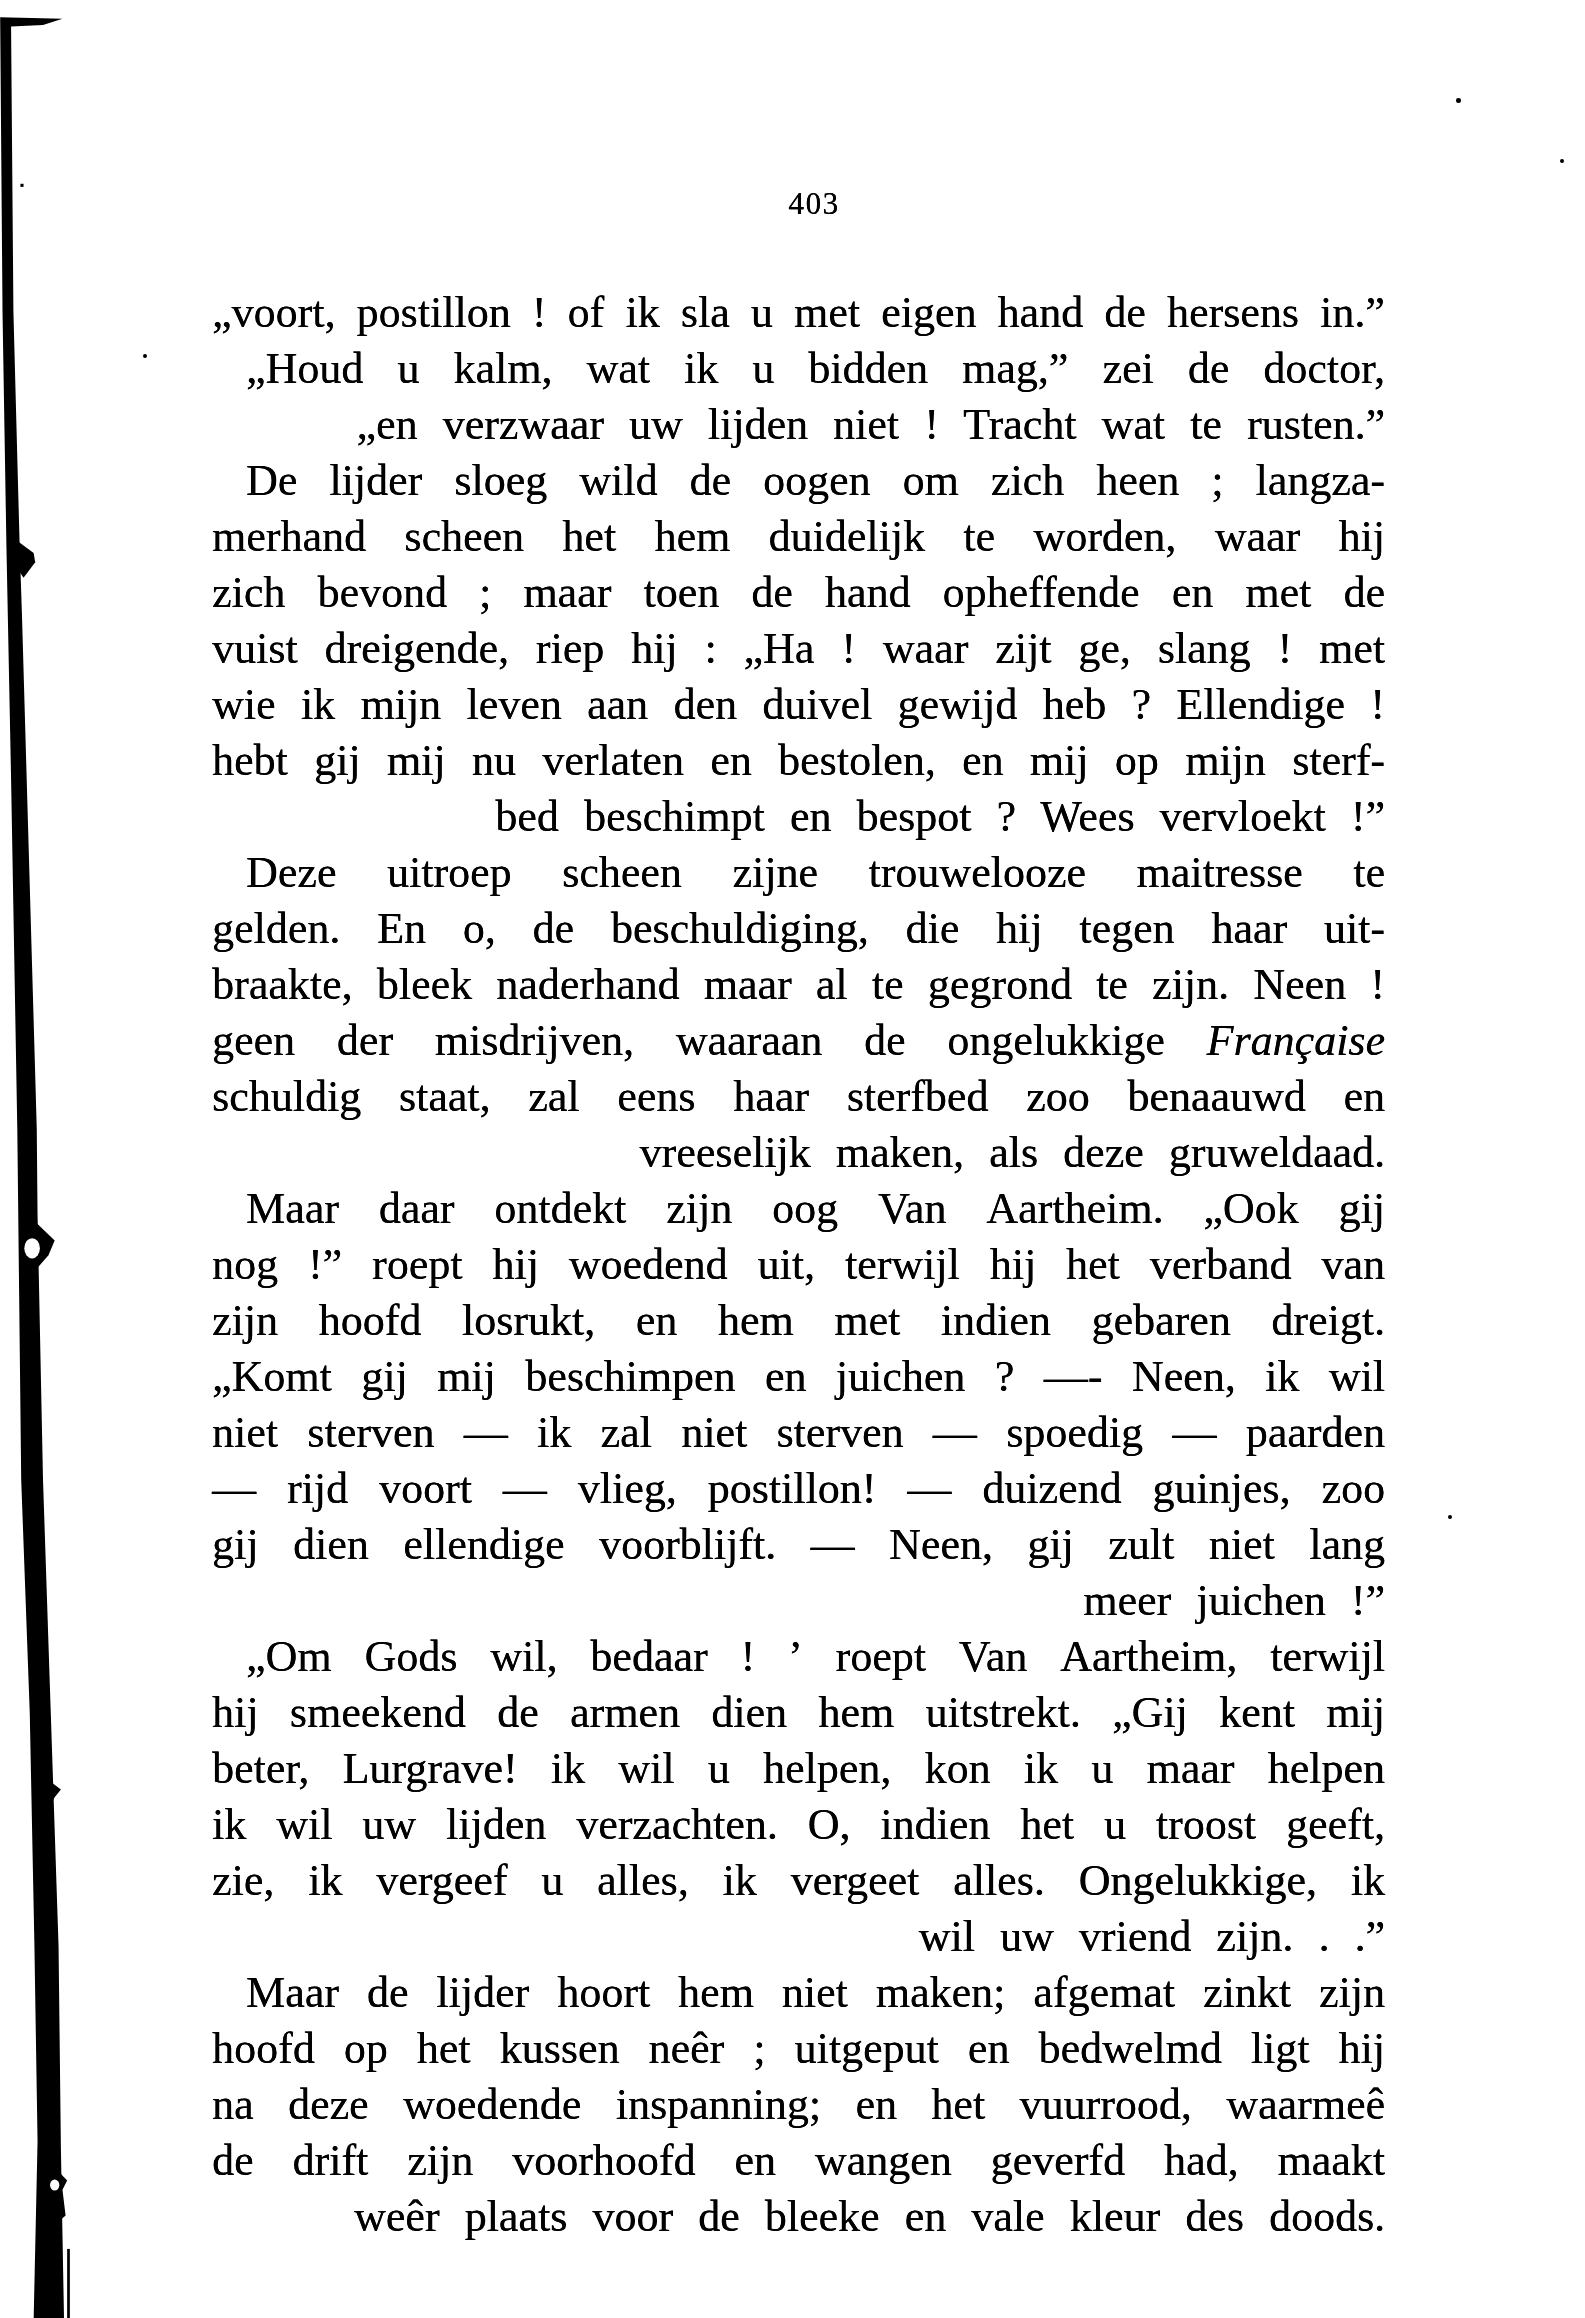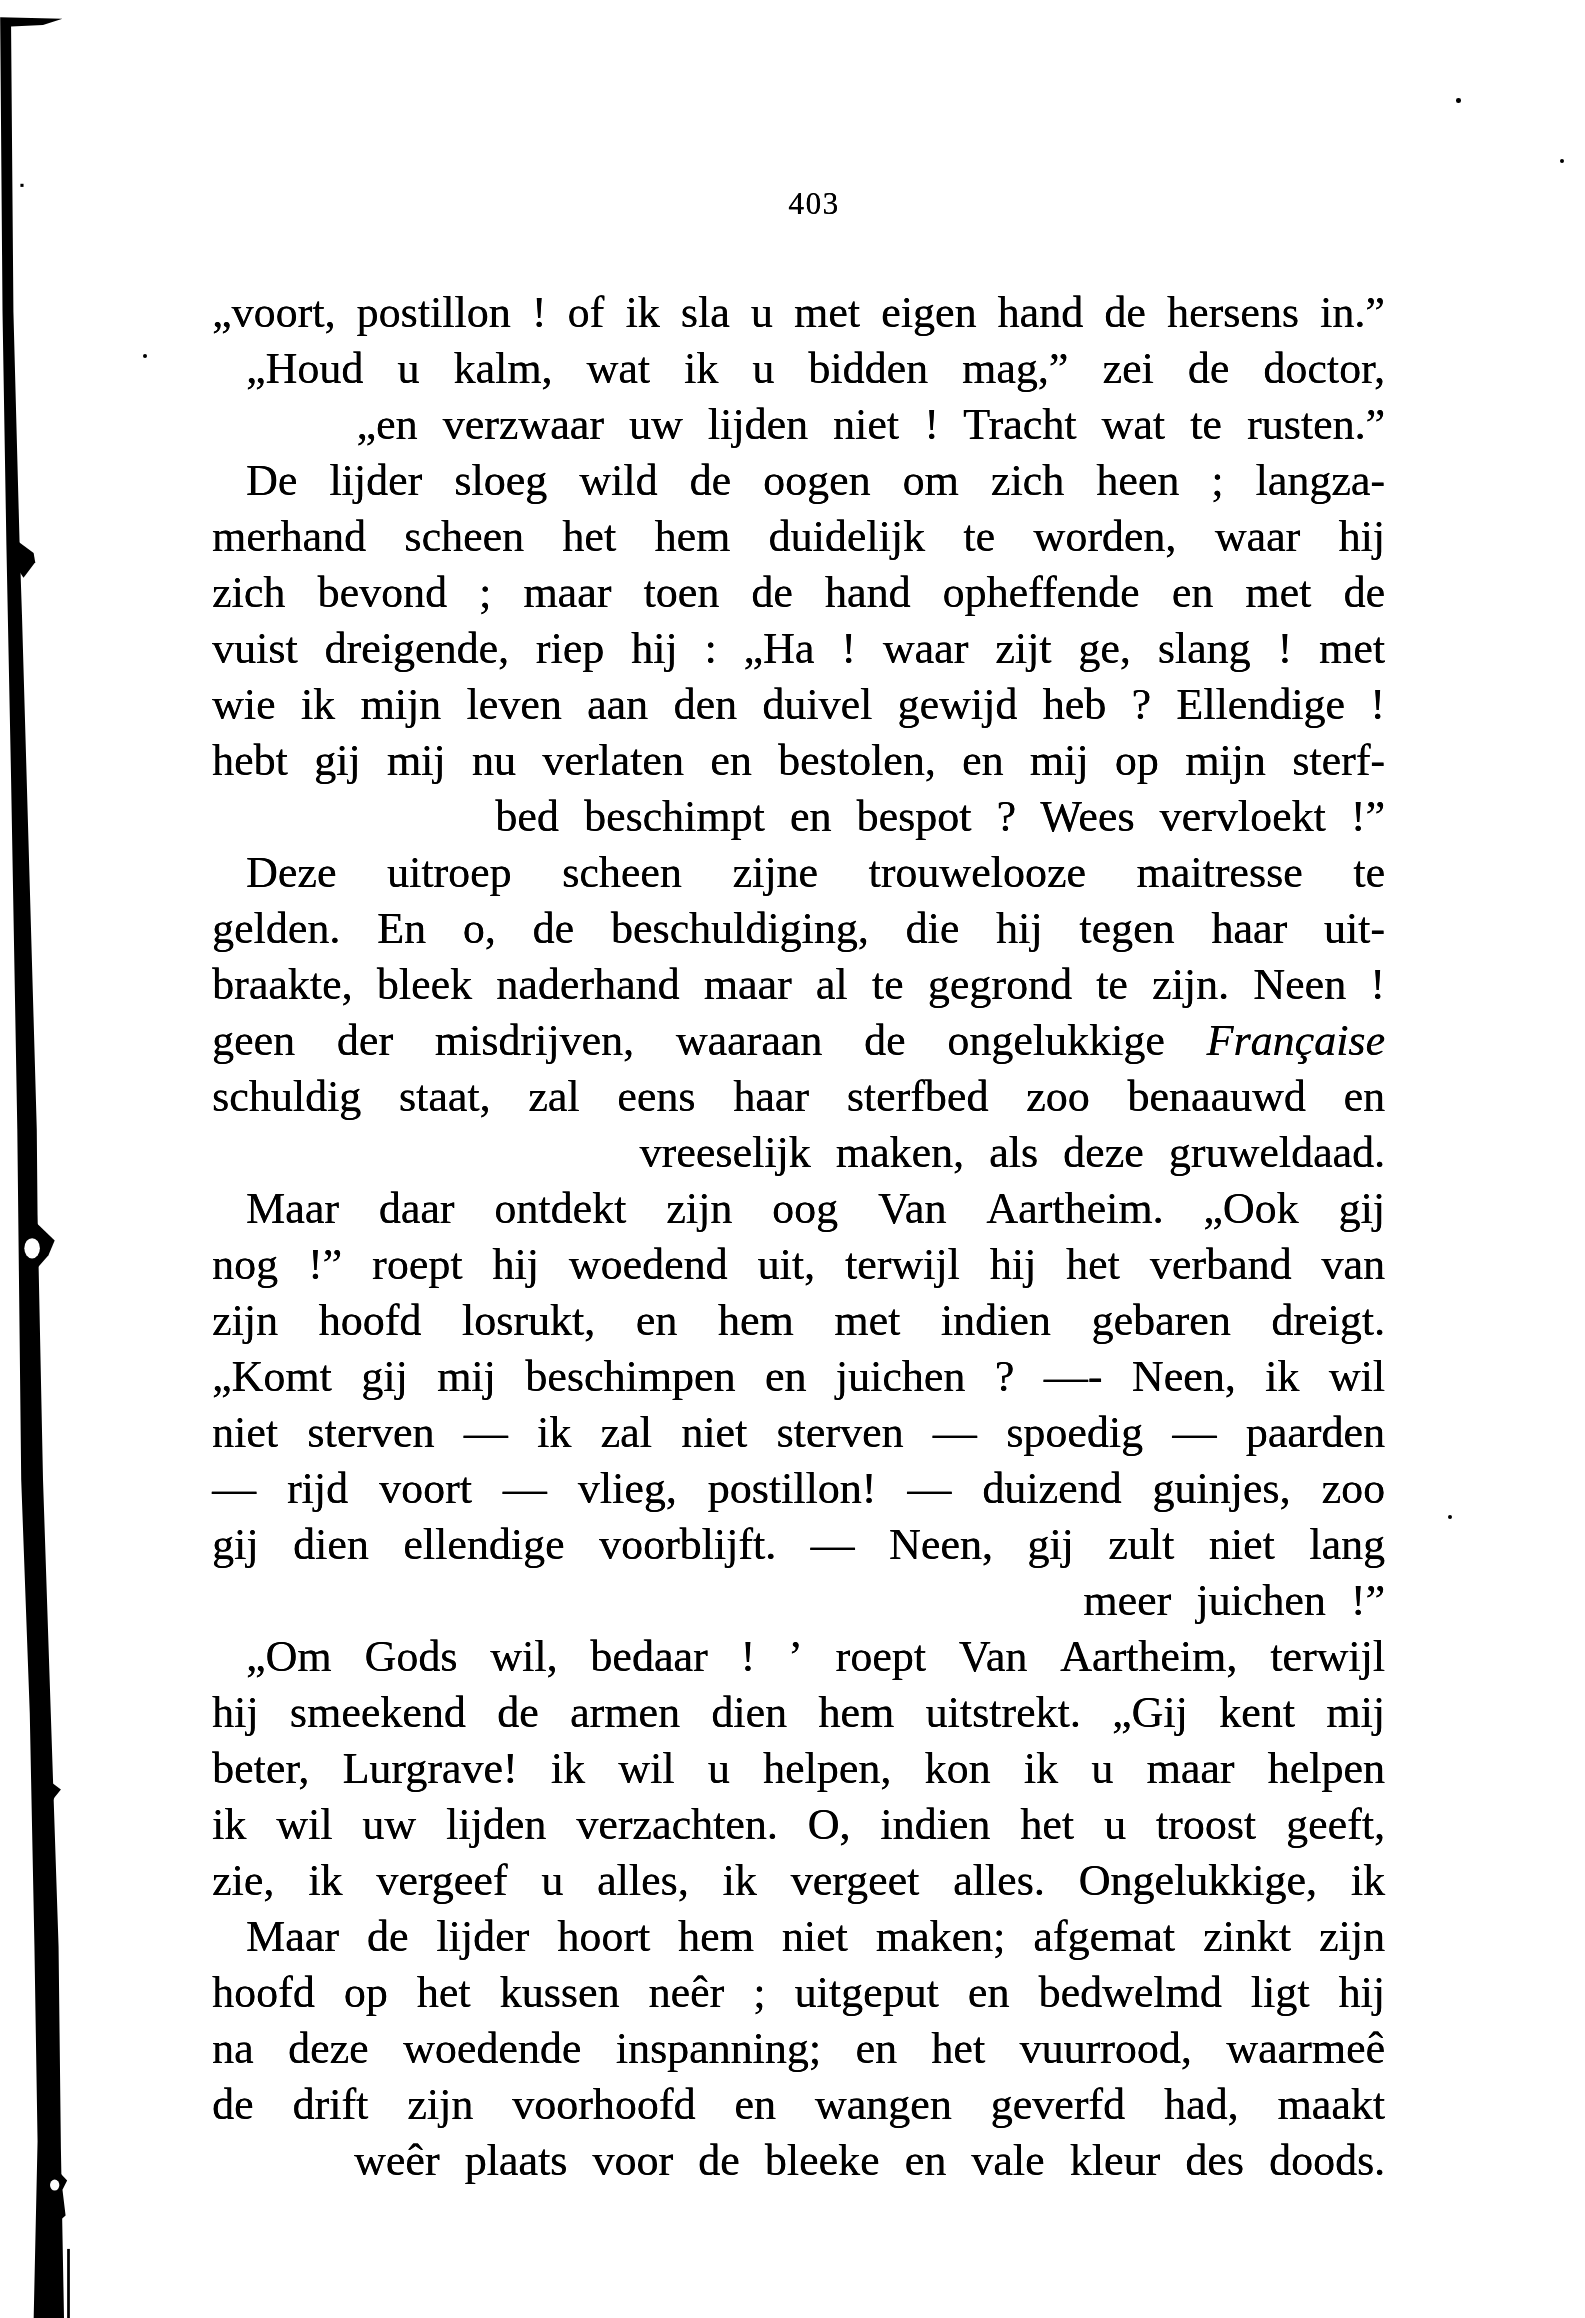--- a/index.html
+++ b/index.html
@@ -366,20 +366,21 @@
       <span>ik</span>
       <span>vergeef</span>
       <span>u</span>
       <span>alles,</span>
       <span>ik</span>
       <span>vergeet</span>
       <span>alles.</span>
       <span>Ongelukkige,</span>
       <span>ik</span>
     </div>
+    <div class="line"><span>wil</span> <span>uw</span> <span>vriend</span> <span>zijn.</span> <span>.</span> <span>.”</span></div>
     <div class="line just ind">
       <span>Maar</span>
       <span>de</span>
       <span>lijder</span>
       <span>hoort</span>
       <span>hem</span>
       <span>niet</span>
       <span>maken;</span>
       <span>afgemat</span>
       <span>zinkt</span>

